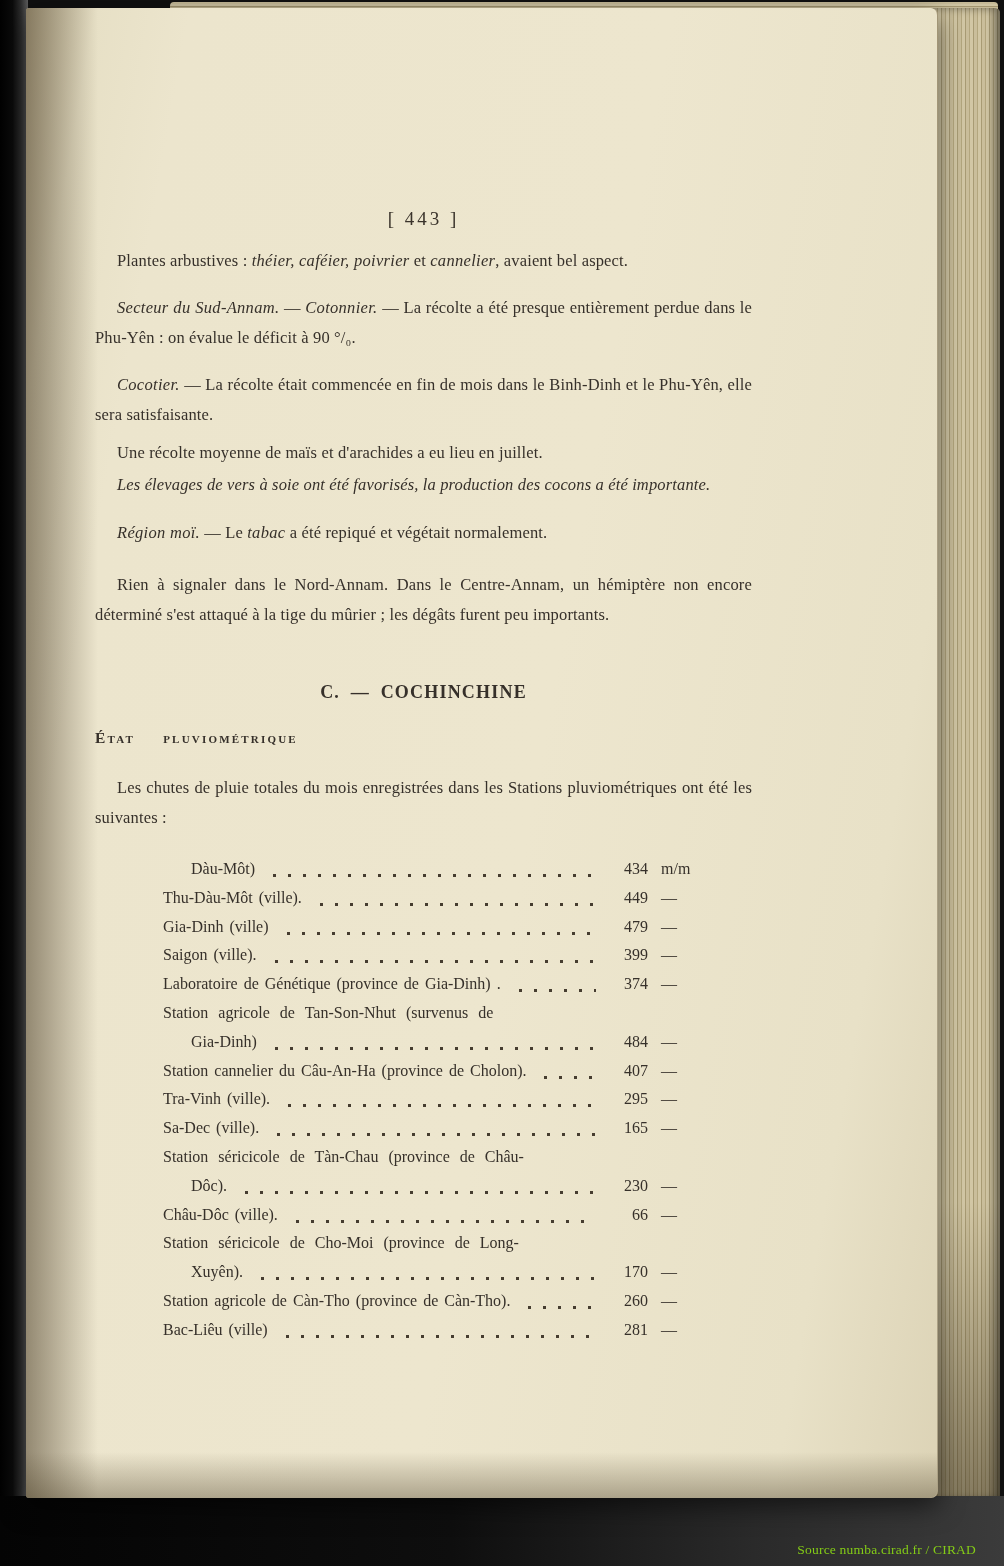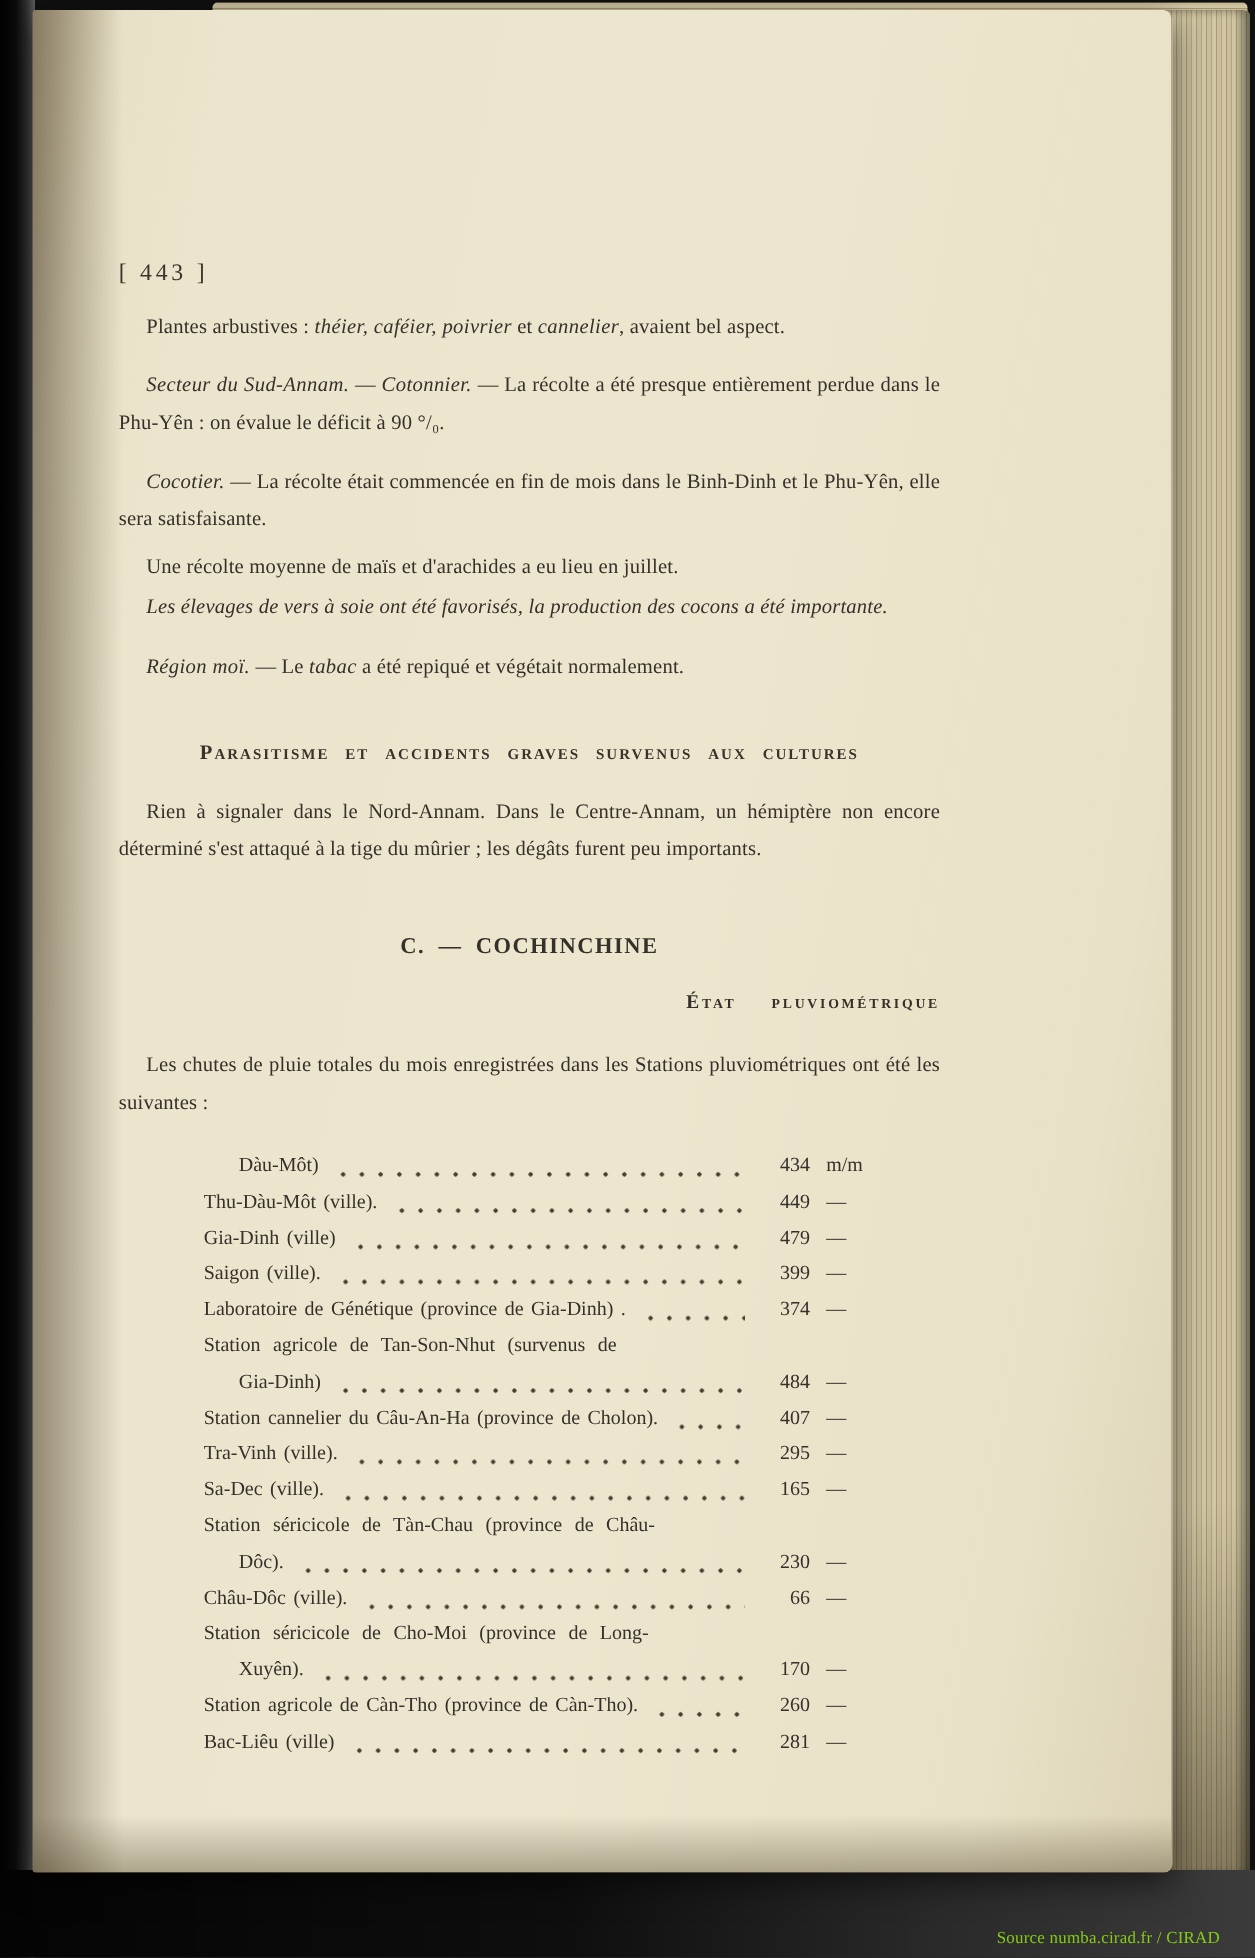--- a/index.html
+++ b/index.html
@@ -53,41 +53,41 @@
     border-radius: 0 0 7px 3px; pointer-events: none;
   }
 
   .content {
     position: relative;
     padding: 200px 185px 0 69px;
     color: #36302a;
   }
 
   .pageno {
-    margin: 0 0 16px; text-align: left;
+    margin: 0 0 16px; text-align: center;
     font-size: 19px; letter-spacing: 3px; font-weight: 500; color: #3a332b;
   }
 
   .para {
     margin: 0; font-size: 16.5px; line-height: 30px;
     text-align: justify; text-indent: 22px; letter-spacing: .15px;
   }
   .para i { letter-spacing: .3px; }
 
   .sc-heading {
     margin: 44px 0 0; text-align: center;
     font-variant: small-caps; font-size: 16.5px;
     letter-spacing: 1.6px; word-spacing: 7px; color: #3a332b;
   }
   .section-heading {
     margin: 52px 0 0; text-align: center;
     font-size: 18px; letter-spacing: 1.2px; word-spacing: 5px;
   }
   .sub-heading {
-    margin: 26px 0 0; text-align: right;
+    margin: 26px 0 0; text-align: left;
     font-variant: small-caps; font-size: 15.5px;
     letter-spacing: 2.2px; word-spacing: 22px;
   }
 
   .mt8  { margin-top: 8px; }
   .mt2  { margin-top: 2px; font-style: italic; }
   .mt17 { margin-top: 17px; }
   .mt18 { margin-top: 18px; }
   .mt22 { margin-top: 22px; }
   .mt26 { margin-top: 26px; }
@@ -136,21 +136,20 @@
     <p class="para mt17"><i>Secteur du Sud-Annam.</i><span> — </span><i>Cotonnier.</i><span> — La récolte a été presque entièrement perdue dans le Phu-Yên : on évalue le déficit à 90 °/₀.</span></p>
 
     <p class="para mt17"><i>Cocotier.</i><span> — La récolte était commencée en fin de mois dans le Binh-Dinh et le Phu-Yên, elle sera satisfaisante.</span></p>
 
     <p class="para mt8">Une récolte moyenne de maïs et d'arachides a eu lieu en juillet.</p>
 
     <p class="para mt2">Les élevages de vers à soie ont été favorisés, la production des cocons a été importante.</p>
 
     <p class="para mt18"><i>Région moï.</i><span> — Le </span><i>tabac</i><span> a été repiqué et végétait normalement.</span></p>
 
-    <h2 class="sc-heading">Parasitisme et accidents graves survenus aux cultures</h2>
 
     <p class="para mt22">Rien à signaler dans le Nord-Annam. Dans le Centre-Annam, un hémiptère non encore déterminé s'est attaqué à la tige du mûrier ; les dégâts furent peu importants.</p>
 
     <h1 class="section-heading">C. — COCHINCHINE</h1>
 
     <h3 class="sub-heading">État pluviométrique</h3>
 
     <p class="para mt26">Les chutes de pluie totales du mois enregistrées dans les Stations pluviométriques ont été les suivantes :</p>
 
     <div class="rain-table">

